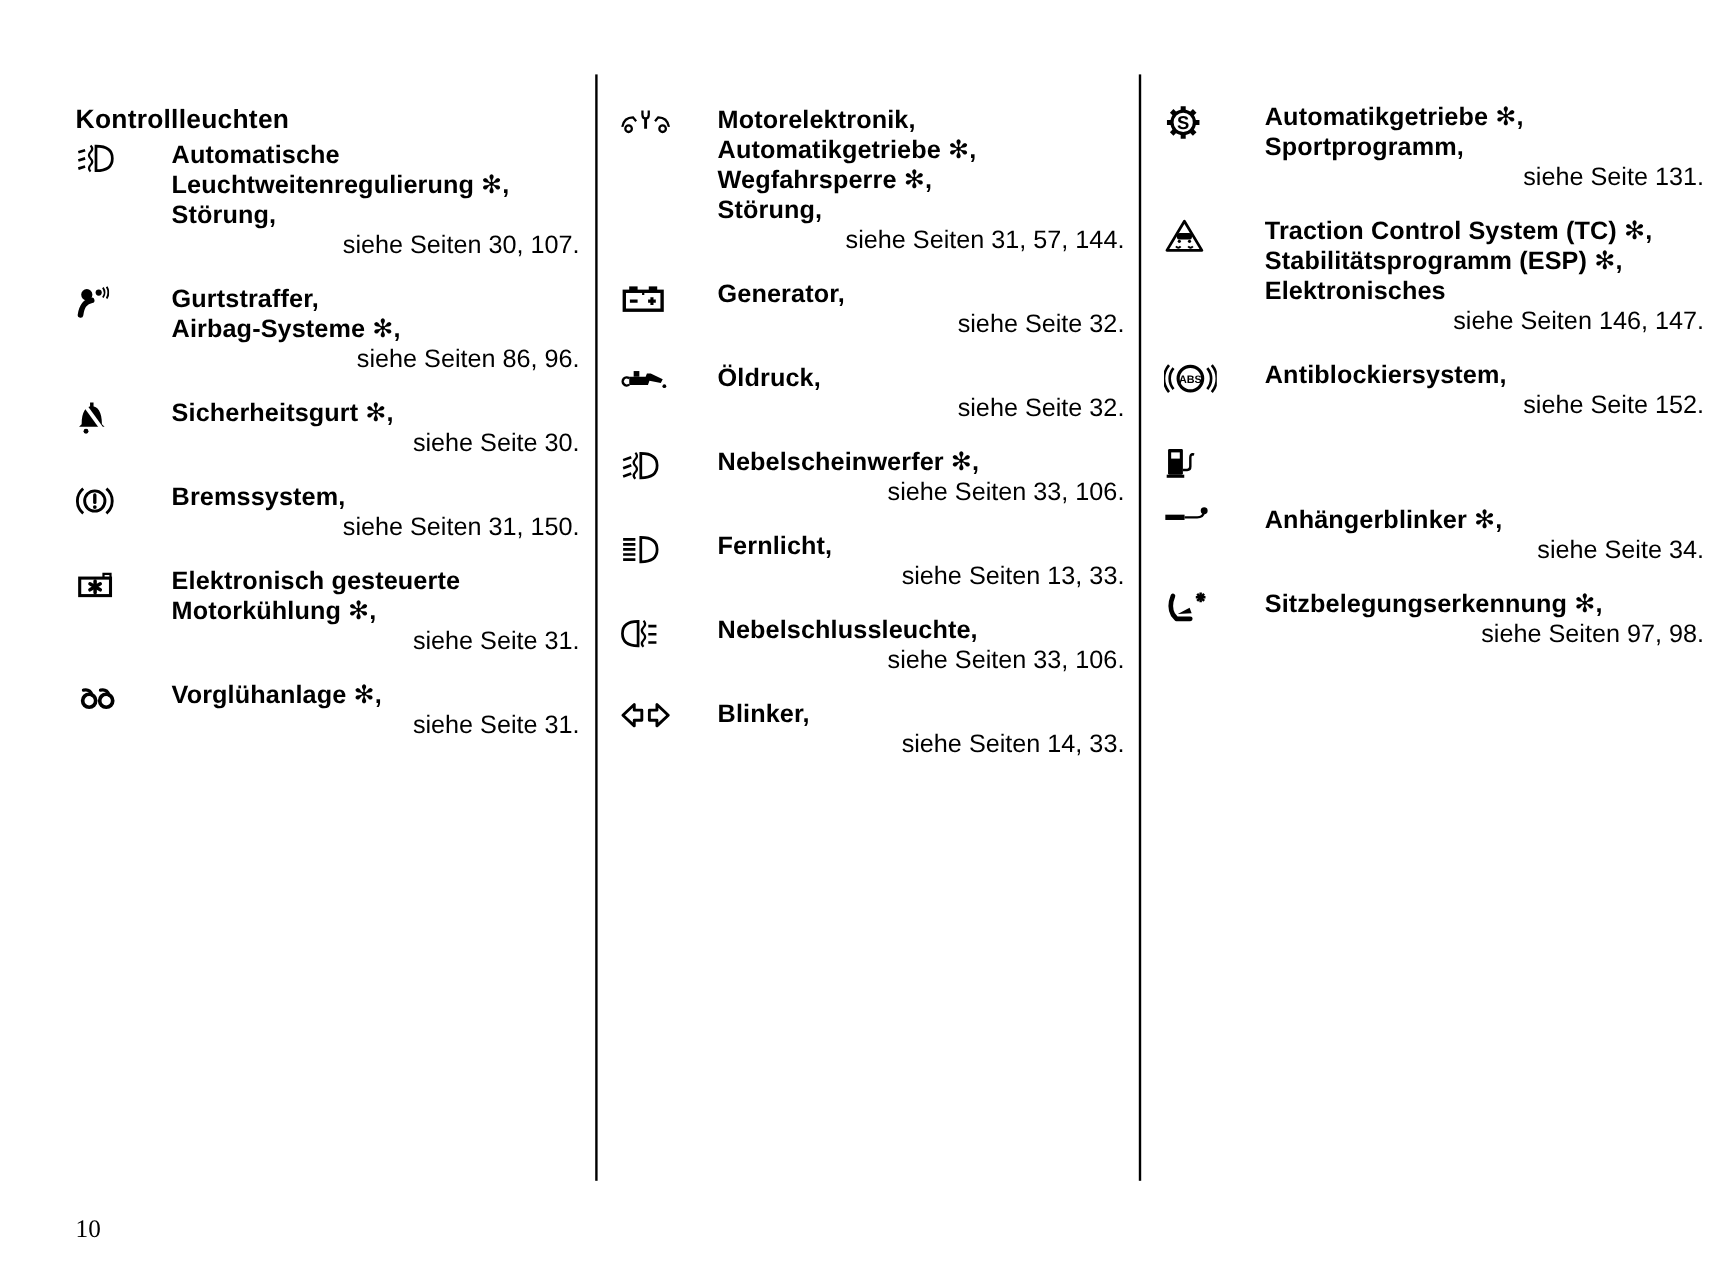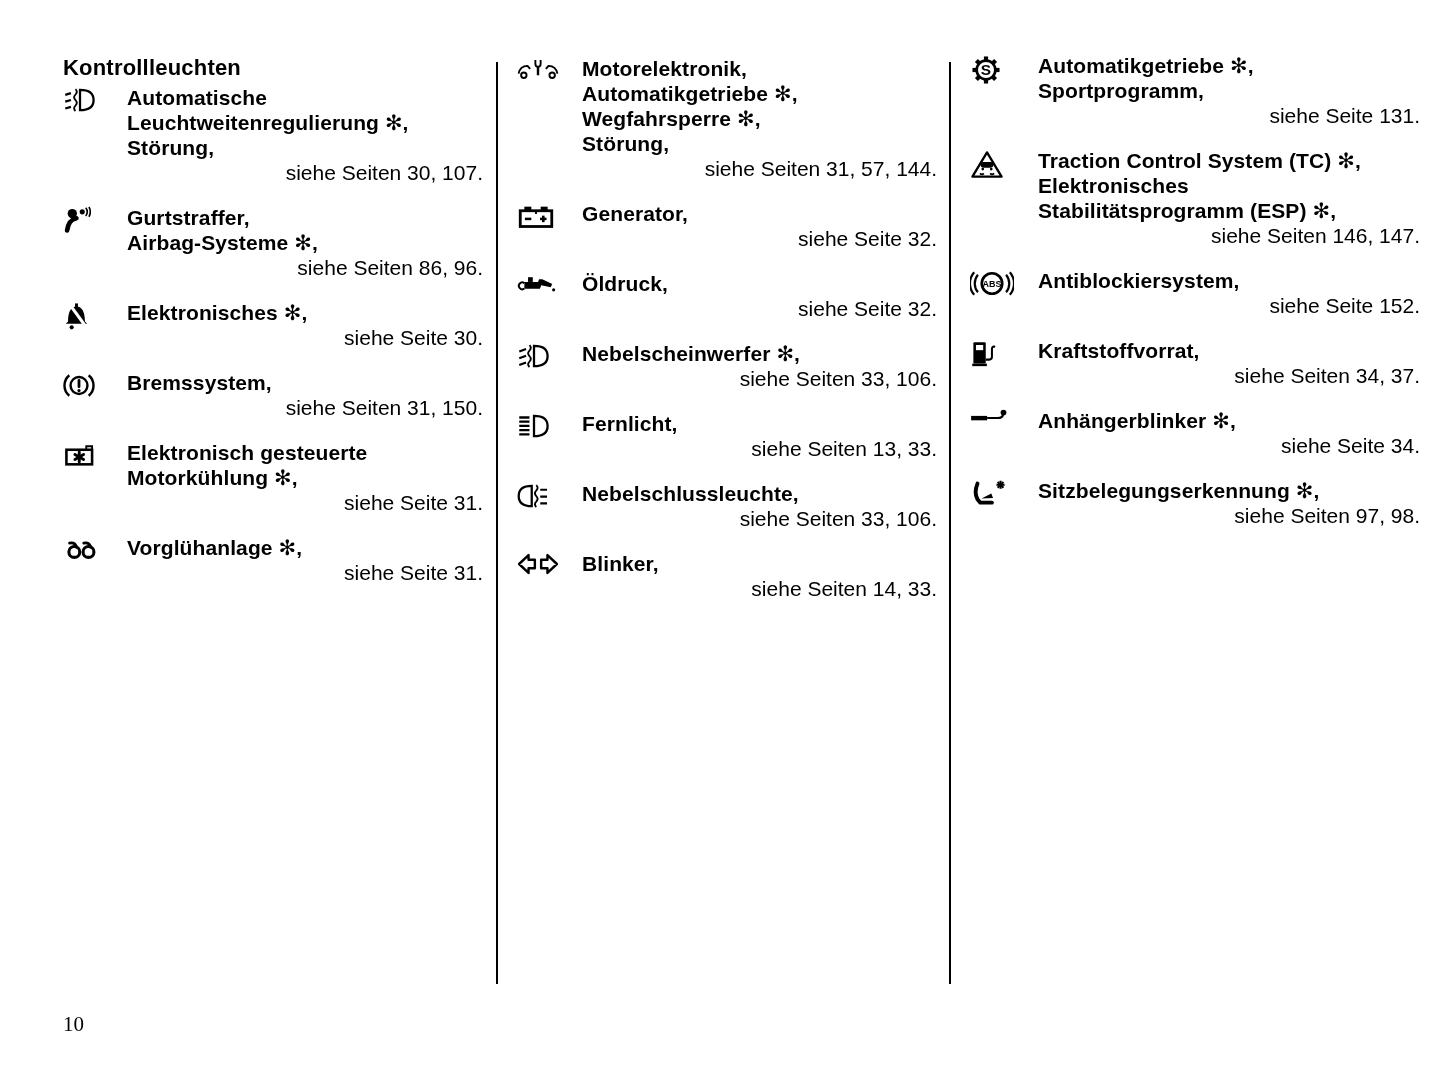--- a/index.html
+++ b/index.html
@@ -1,26 +1,26 @@
 <!DOCTYPE html>
 <html><head>
 <meta charset="utf-8">
 <style>
   html,body{margin:0;padding:0;background:#e8e8e8;}
   .page{
     position:relative;width:1445px;height:1070px;background:#ffffff;
     font-family:"Liberation Sans","DejaVu Sans",sans-serif;color:#000;
     overflow:hidden;margin:0 auto;
   }
-  .col{position:absolute;}
+  .col{position:absolute;margin-top:32px;}
   .col1{left:63px;top:55px;width:420px;}
   .col2{left:517px;top:56px;width:420px;}
   .col3{left:970px;top:53px;width:450px;}
   .heading{font-size:22px;font-weight:bold;line-height:26px;margin:0 0 4px 0;letter-spacing:0.2px;}
-  .item{display:flex;margin-bottom:20px;}
+  .item{display:flex;margin-bottom:20px;gap:16px;}
   .icell{flex:none;padding-top:1px;}
   .col1 .icell{width:64px;}
   .col2 .icell{width:65px;}
   .col3 .icell{width:68px;}
   .tcell{flex:auto;}
   .t{font-size:21px;font-weight:bold;line-height:25px;white-space:nowrap;letter-spacing:0.1px;}
   .n{font-size:21px;font-weight:normal;line-height:25px;white-space:nowrap;text-align:right;}
   .vline{position:absolute;top:62px;height:922px;width:2px;background:#000;}
   .vline1{left:496px;}
   .vline2{left:949px;}
@@ -75,21 +75,21 @@
     <div class="item">
       <div class="icell">
         <svg class="ic" width="27" height="29" viewBox="0 0 22 24" fill="none" stroke="#000">
           <rect x="9.8" y="2" width="2.4" height="3.5" fill="#000" stroke="none"></rect>
           <path d="M4,17 C4,8 7,4.5 11,4.5 C15,4.5 18,8 18,17 L19.8,18.8 L2.2,18.8 Z" fill="#000" stroke="none"></path>
           <line x1="5.5" y1="3" x2="17.5" y2="19.5" stroke="#fff" stroke-width="2.6"></line>
           <circle cx="7" cy="21.8" r="1.7" fill="#000" stroke="none"></circle>
         </svg>
       </div>
       <div class="tcell">
-        <div class="t">Elektronisches ✻,</div>
+        <div class="t">Sicherheitsgurt ✻,</div>
         <div class="n">siehe Seite 30.</div>
       </div>
     </div>
 
     <div class="item">
       <div class="icell">
         <svg class="ic" width="32" height="29" viewBox="0 0 26 24" fill="none" stroke="#000">
           <circle cx="13" cy="12" r="7" stroke-width="2"></circle>
           <line x1="13" y1="7.8" x2="13" y2="13" stroke-width="2.3" stroke-linecap="round"></line>
           <circle cx="13" cy="16.2" r="1.3" fill="#000" stroke="none"></circle>
@@ -280,22 +280,22 @@
         <svg class="ic" width="34" height="31" viewBox="0 0 28 25" fill="none" stroke="#000" stroke-linejoin="round">
           <path d="M14,2.5 L26,22.5 L2,22.5 Z" stroke-width="1.9"></path>
           <rect x="8.8" y="10.5" width="10.4" height="4.6" rx="2" fill="#000" stroke="none"></rect>
           <circle cx="10.5" cy="16.3" r="1.1" fill="#000" stroke="none"></circle>
           <circle cx="17.5" cy="16.3" r="1.1" fill="#000" stroke="none"></circle>
           <path d="M8.2,19.8 q1.6,1.8 3.2,0 M16.6,19.8 q1.6,1.8 3.2,0" stroke-width="1.4"></path>
         </svg>
       </div>
       <div class="tcell">
         <div class="t">Traction Control System (TC) ✻,</div>
+        <div class="t">Stabilitätsprogramm (ESP) ✻,</div>
         <div class="t">Elektronisches</div>
-        <div class="t">Stabilitätsprogramm (ESP) ✻,</div>
         <div class="n">siehe Seiten 146, 147.</div>
       </div>
     </div>
 
     <div class="item">
       <div class="icell">
         <svg class="ic" width="44" height="29" viewBox="0 0 40 26" fill="none" stroke="#000">
           <circle cx="20" cy="13" r="9.3" stroke-width="2.4"></circle>
           <path d="M7.2,5 a12.5,12.5 0 0 0 0,16" stroke-width="2"></path>
           <path d="M3.8,2.8 a15.5,15.5 0 0 0 0,20.4" stroke-width="2"></path>
@@ -311,24 +311,20 @@
     </div>
 
     <div class="item">
       <div class="icell">
         <svg class="ic" width="27" height="30" viewBox="0 0 24 26" fill="none" stroke="#000">
           <rect x="3" y="2.5" width="11" height="19" rx="1" fill="#000" stroke="none"></rect>
           <rect x="5.3" y="5" width="6.4" height="4.6" fill="#fff" stroke="none"></rect>
           <rect x="2" y="21.5" width="13" height="2.3" fill="#000" stroke="none"></rect>
           <path d="M14,18 h3.2 q2.3,0 2.3,-2.5 V9 q0,-2.8 2,-2.6 l0.8,0.3" stroke-width="1.8"></path>
         </svg>
-      </div>
-      <div class="tcell">
-        <div class="t">Kraftstoffvorrat,</div>
-        <div class="n">siehe Seiten 34, 37.</div>
       </div>
     </div>
 
     <div class="item">
       <div class="icell">
         <svg class="ic" width="42" height="16" viewBox="0 0 38 14" fill="none" stroke="#000">
           <rect x="1" y="6" width="14.5" height="4" fill="#000" stroke="none"></rect>
           <path d="M15.5,8 H25 Q29.5,8 30,4.5" stroke-width="1.8"></path>
           <circle cx="30.3" cy="3" r="2.6" fill="#000" stroke="none"></circle>
         </svg>

